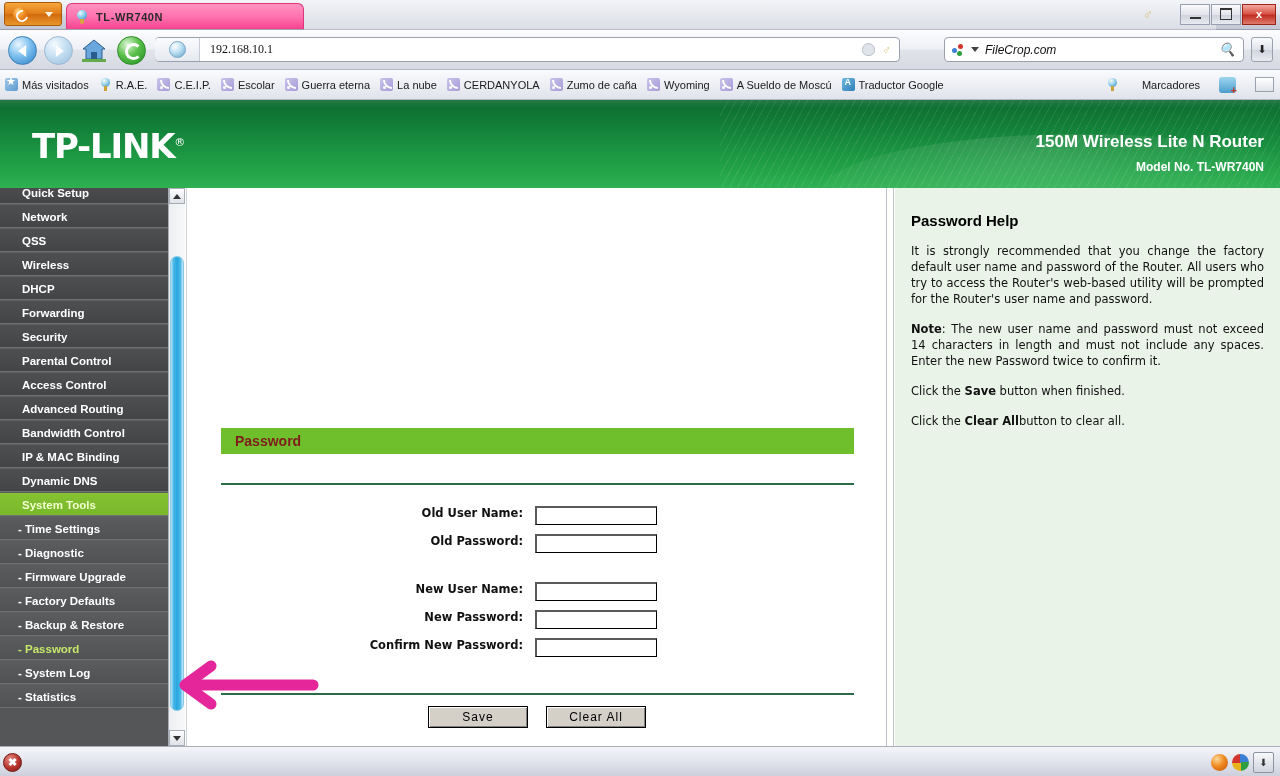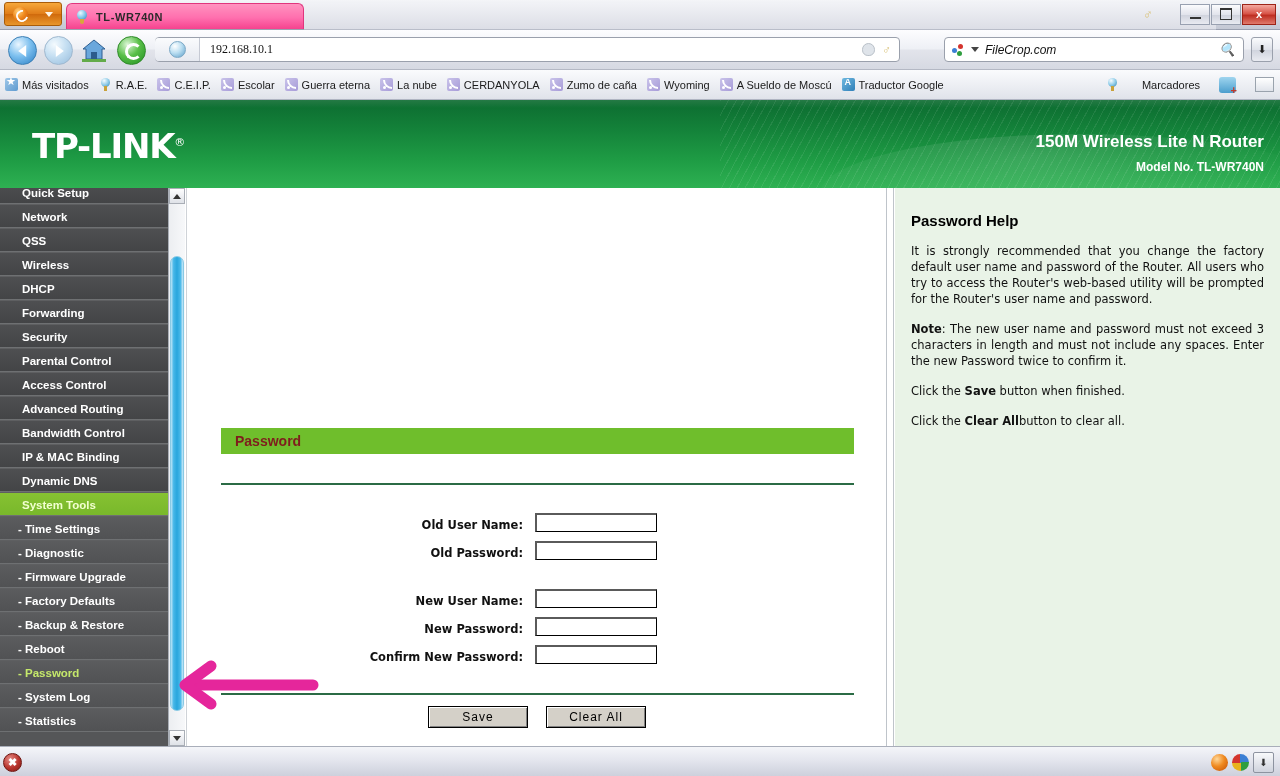--- a/index.html
+++ b/index.html
@@ -199,21 +199,21 @@
   
   .content{position:absolute;left:186px;top:0;width:700px;height:558px;background:#fff;
     border-left:1px solid #cfd3d8;box-sizing:border-box;}
   .sec-title{position:absolute;left:34px;top:240px;width:633px;height:26px;
     background:#6fbe2c;color:#7f1d1d;font-size:14px;font-weight:bold;
     display:flex;align-items:center;padding-left:14px;box-sizing:border-box;}
   .hr-green{position:absolute;left:34px;top:295px;width:633px;height:0;border-top:2px solid #2b6b45;}
   .hr-green2{position:absolute;left:34px;top:505px;width:633px;height:0;border-top:2px solid #2b6b45;}
 
   .form{position:absolute;left:34px;top:318px;width:633px;}
-  .frow{display:flex;align-items:flex-end;height:26px;margin-bottom:2px;}
+  .frow{display:flex;align-items:flex-start;height:26px;margin-bottom:2px;}
   .frow.gap{margin-top:22px;}
   .flabel{width:314px;text-align:right;padding-right:12px;box-sizing:border-box;
     font-size:11.5px;font-weight:bold;color:#111;font-family:"DejaVu Sans",sans-serif;}
   .finput{width:122px;height:19px;border:1px solid #000;border-top:2px solid #5a5a5a;
     border-left:2px solid #5a5a5a;background:#fff;box-sizing:border-box;}
 
   .btnrow{position:absolute;left:0;top:518px;width:700px;display:flex;justify-content:center;gap:18px;}
   .btn{min-width:98px;height:20px;font-size:12px;color:#000;
     background:#d4d0c8;border:1px solid #000;
     box-shadow:inset 1px 1px 0 #fff, inset -1px -1px 0 #808080;
@@ -398,21 +398,20 @@
           <div class="mi">Advanced Routing</div>
           <div class="mi">Bandwidth Control</div>
           <div class="mi">IP &amp; MAC Binding</div>
           <div class="mi">Dynamic DNS</div>
           <div class="mi active">System Tools</div>
           <div class="mi sub">- Time Settings</div>
           <div class="mi sub">- Diagnostic</div>
           <div class="mi sub">- Firmware Upgrade</div>
           <div class="mi sub">- Factory Defaults</div>
           <div class="mi sub">- Backup &amp; Restore</div>
-          <div class="mi sub">- Reboot</div>
           <div class="mi sub active-sub">- Password</div>
           <div class="mi sub">- System Log</div>
           <div class="mi sub">- Statistics</div>
         </div>
       </div>
 
       <div class="sb-scroll">
         <div class="sb-arrow up">
             <span class="tri up"></span>
           </div>
@@ -454,21 +453,21 @@
           <div class="btn">Save</div>
           <div class="btn">Clear All</div>
         </div>
       </div>
 
       <div class="helpgap"></div>
 
       <div class="help">
         <h2>Password Help</h2>
         <p>It is strongly recommended that you change the factory default user name and password of the Router. All users who try to access the Router's web-based utility will be prompted for the Router's user name and password.</p>
-        <p><b>Note</b><span>: The new user name and password must not exceed 3 characters in length and must not include any spaces. Enter the new Password twice to confirm it.</span></p>
+        <p><b>Note</b><span>: The new user name and password must not exceed 14 characters in length and must not include any spaces. Enter the new Password twice to confirm it.</span></p>
         <p><span>Click the </span><b>Save</b><span> button when finished.</span></p>
         <p><span>Click the </span><b>Clear All</b><span>button to clear all.</span></p>
       </div>
 
     </div>
   </div>
 
   <svg class="pink-arrow" viewBox="0 0 160 50">
     <g fill="none" stroke="#e5269b" stroke-width="11" stroke-linecap="round" stroke-linejoin="round">
       <line x1="28" y1="25" x2="150" y2="25"></line>

